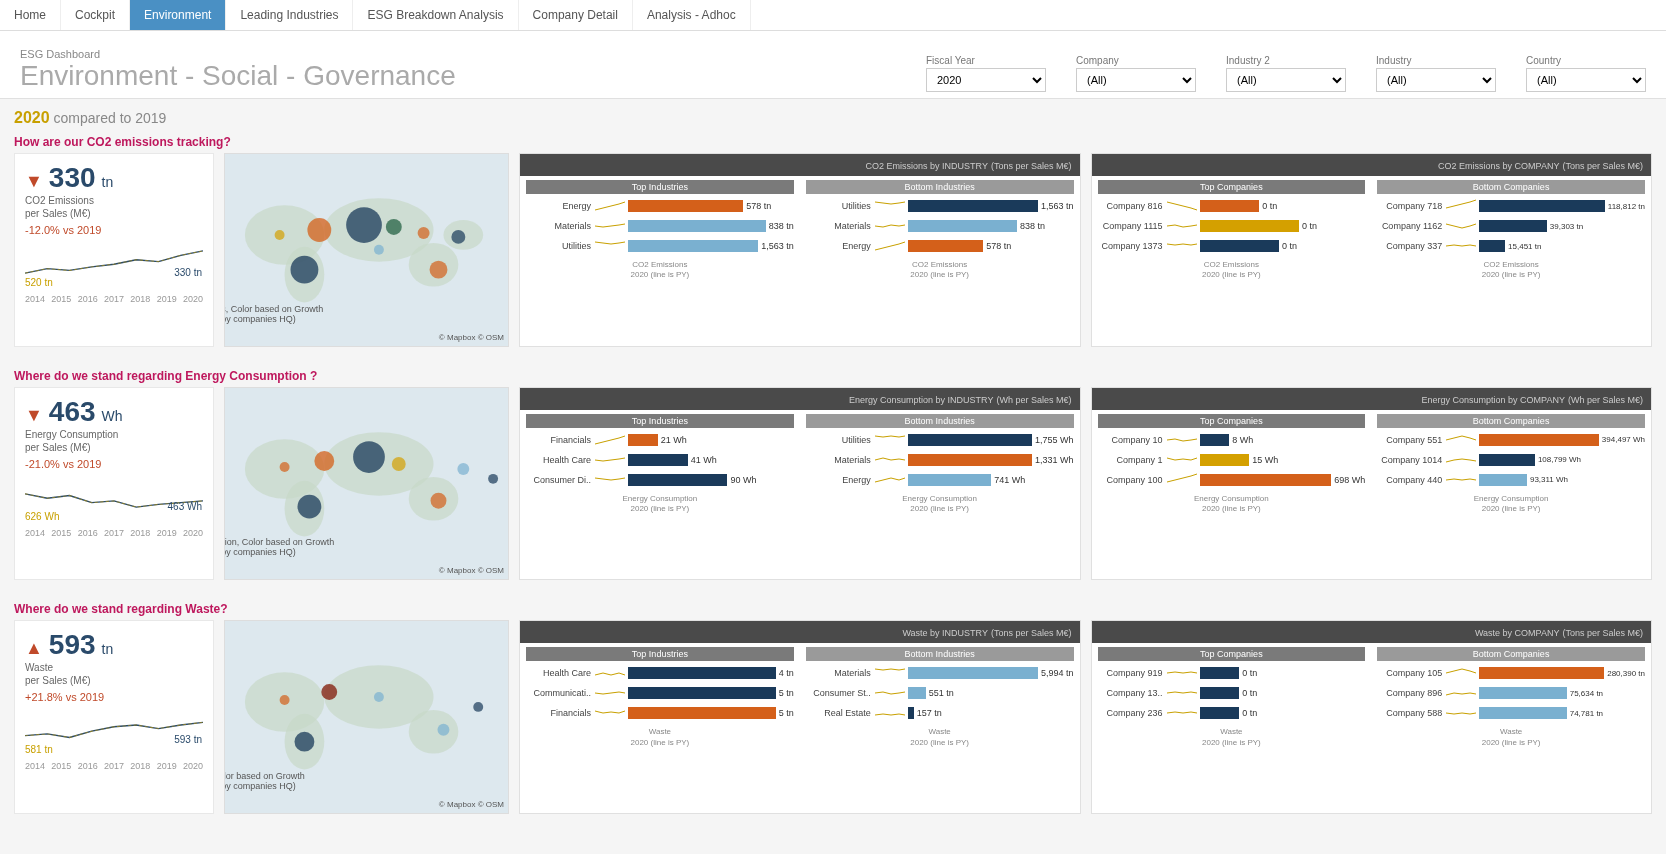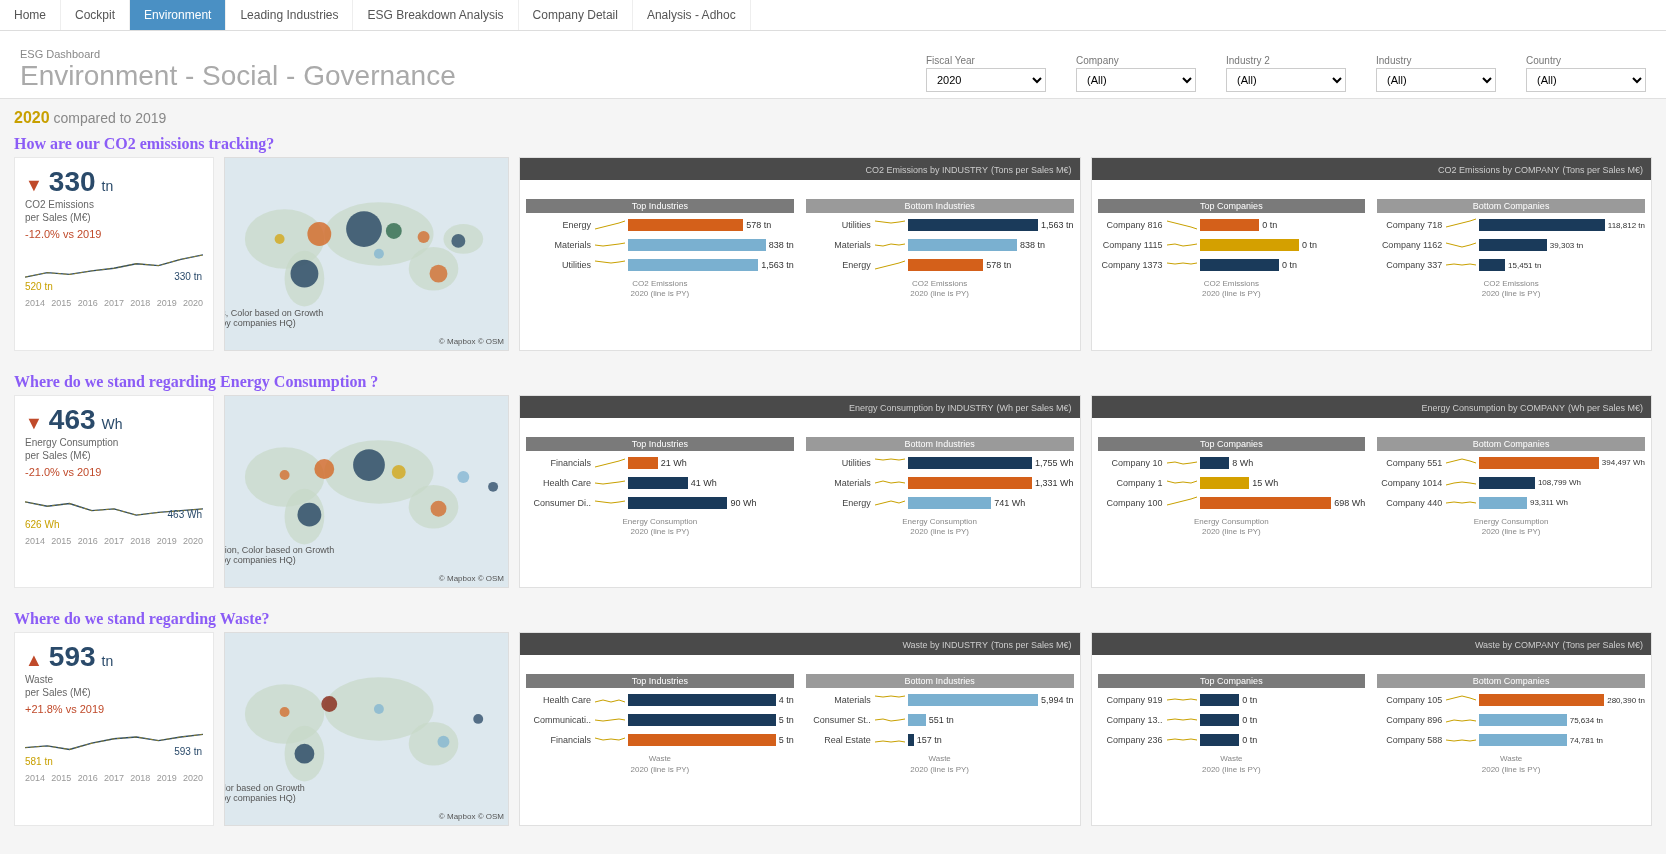--- a/index.html
+++ b/index.html
@@ -45,41 +45,41 @@
     .year-axis { display: flex; justify-content: space-between; font-size: 9px; color: #999; margin-top: 2px; }
 
     
     .map-panel { width: 285px; flex-shrink: 0; background: #eee; border: 1px solid #ddd; position: relative; overflow: hidden; min-height: 160px; }
     .map-credit { position: absolute; bottom: 4px; right: 4px; font-size: 8px; color: #555; }
     .map-caption { position: absolute; bottom: 18px; left: 50%; transform: translateX(-50%); font-size: 9px; color: #555; white-space: nowrap; text-align: center; }
     .chart-block { background: #fff; border: 1px solid #e0e0e0; flex: 1; }
     .chart-title { background: #4a4a4a; color: #fff; font-size: 11px; padding: 5px 8px; text-align: right; }
     .chart-title span { font-size: 9px; color: #ccc; }
     .chart-body { display: flex; height: calc(100% - 28px); }
-    .chart-half { flex: 1; padding: 19px 6px; }
+    .chart-half { flex: 1; padding: 4px 6px; }
     .chart-half-title { font-size: 9px; background: #7a7a7a; color: #fff; text-align: center; padding: 2px; margin-bottom: 4px; }
     .chart-half-title.bottom { background: #9a9a9a; }
 
     
     .bar-row { display: flex; align-items: center; margin-bottom: 4px; gap: 4px; }
     .bar-label { font-size: 9px; width: 65px; text-align: right; flex-shrink: 0; color: #444; overflow: hidden; text-overflow: ellipsis; white-space: nowrap; }
     .bar-wrap { flex: 1; display: flex; align-items: center; gap: 3px; }
     .bar { height: 12px; min-width: 2px; }
     .bar-val { font-size: 9px; color: #333; white-space: nowrap; }
     .spark-mini { width: 30px; height: 16px; flex-shrink: 0; }
 
     .chart-footer { font-size: 8px; color: #888; text-align: center; padding: 2px; line-height: 1.3; }
 
     
     .bar-dark-blue { background: #1a3a5a; }
     .bar-orange { background: #d4601a; }
     .bar-light-blue { background: #7ab0d0; }
     .bar-gold { background: #d4a000; }
 
-    .section-header { font-size: 16px; font-weight: bold; color: #8b5cf6; font-family: Liberation Serif, serif; }
+    .section-header { font-size: 12px; font-weight: bold; color: #be185d; }
 
     
     .arrow-up-color { color: #c04a2a; }
     .section-q-row { margin-bottom: 4px; }
 
     .full-section { display: flex; flex-direction: column; margin-bottom: 10px; }
   </style>
 </head>
 <body>
 

